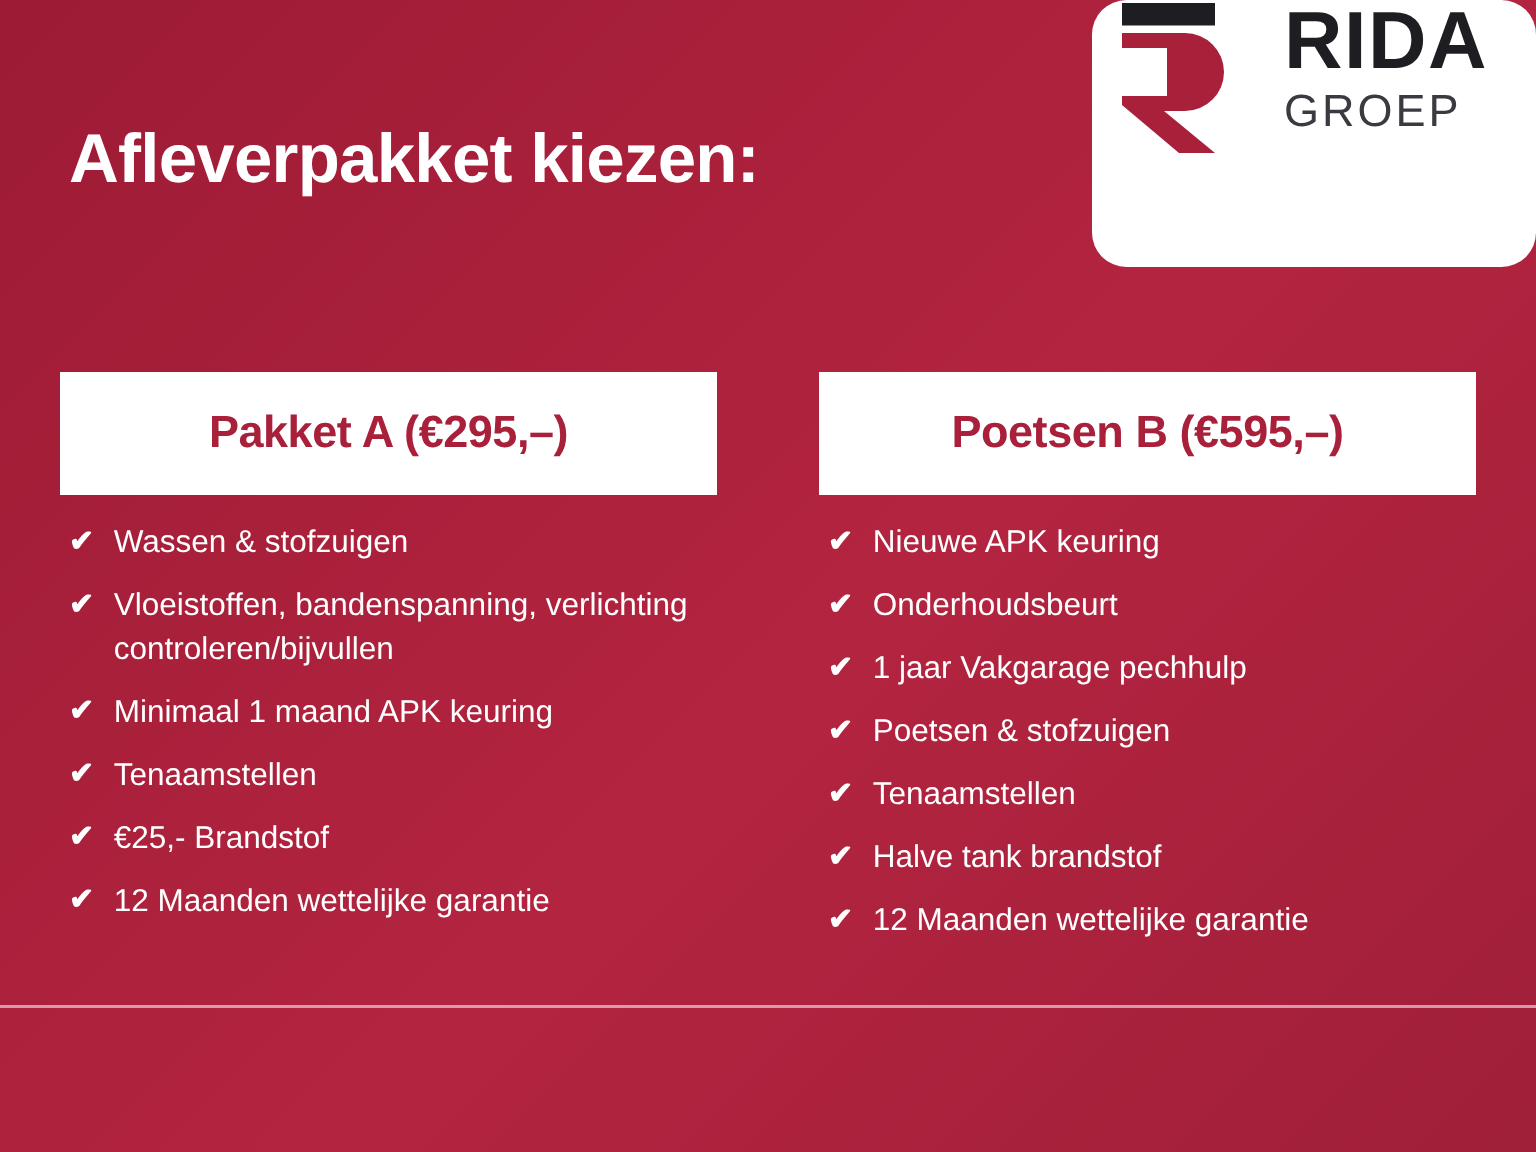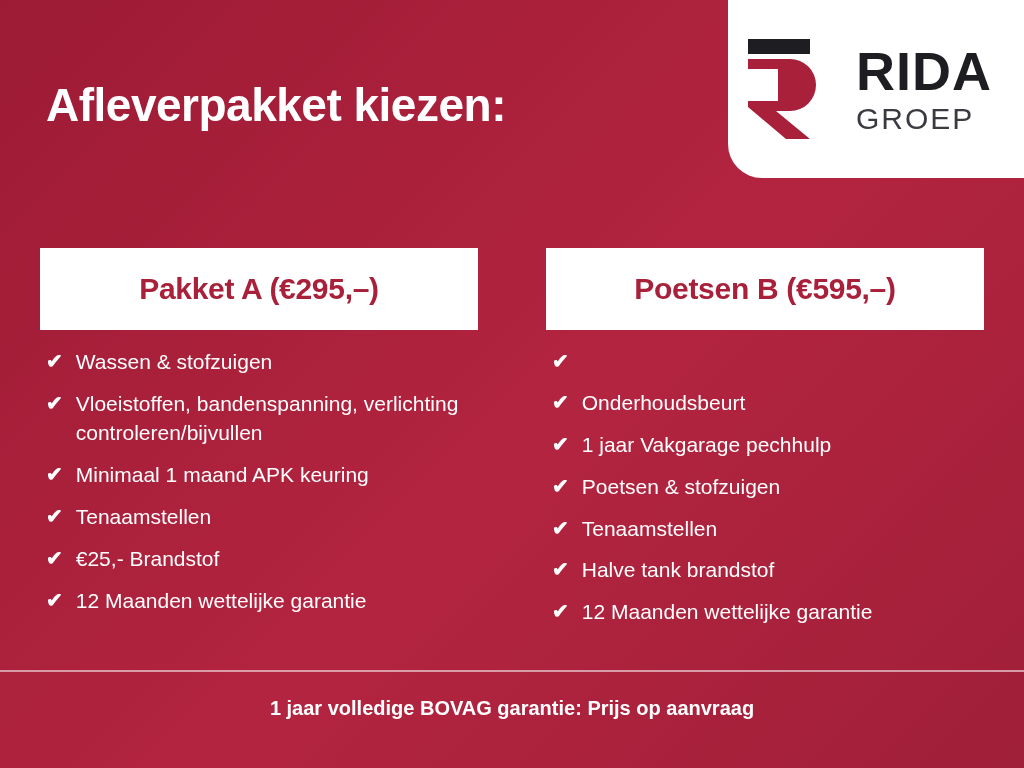--- a/index.html
+++ b/index.html
@@ -29,24 +29,24 @@
   
   .logo-badge {
     position: absolute;
     right: 0;
     top: 0;
     width: 296px;
     height: 178px;
     background: #ffffff;
     border-bottom-left-radius: 34px;
     display: flex;
-    align-items: center;
     justify-content: center;
     gap: 14px;
     padding-right: 14px;
+    border-radius: 23px;
   }
 
   .logo-mark {
     width: 96px;
     height: 104px;
     position: relative;
     flex: none;
   }
 
   .logo-mark svg { display: block; }
@@ -212,20 +212,21 @@
       </ul>
     </div>
 
     <div class="column">
       <div class="pkg-header">
         <span class="pkg-title">Poetsen B (€595,–)</span>
       </div>
       <ul class="feature-list">
         <li class="feature-item">
           <span class="check">✔</span>
+          <span class="feature-text">Nieuwe APK keuring</span>
         </li>
         <li class="feature-item">
           <span class="check">✔</span>
           <span class="feature-text">Onderhoudsbeurt</span>
         </li>
         <li class="feature-item">
           <span class="check">✔</span>
           <span class="feature-text">1 jaar Vakgarage pechhulp</span>
         </li>
         <li class="feature-item">
@@ -243,15 +244,14 @@
         <li class="feature-item">
           <span class="check">✔</span>
           <span class="feature-text">12 Maanden wettelijke garantie</span>
         </li>
       </ul>
     </div>
 
   </div>
 
   <div class="footer-rule"></div>
-  <div class="footer-note">1 jaar volledige BOVAG garantie: Prijs op aanvraag</div>
 
 </div>
 
 </body></html>

